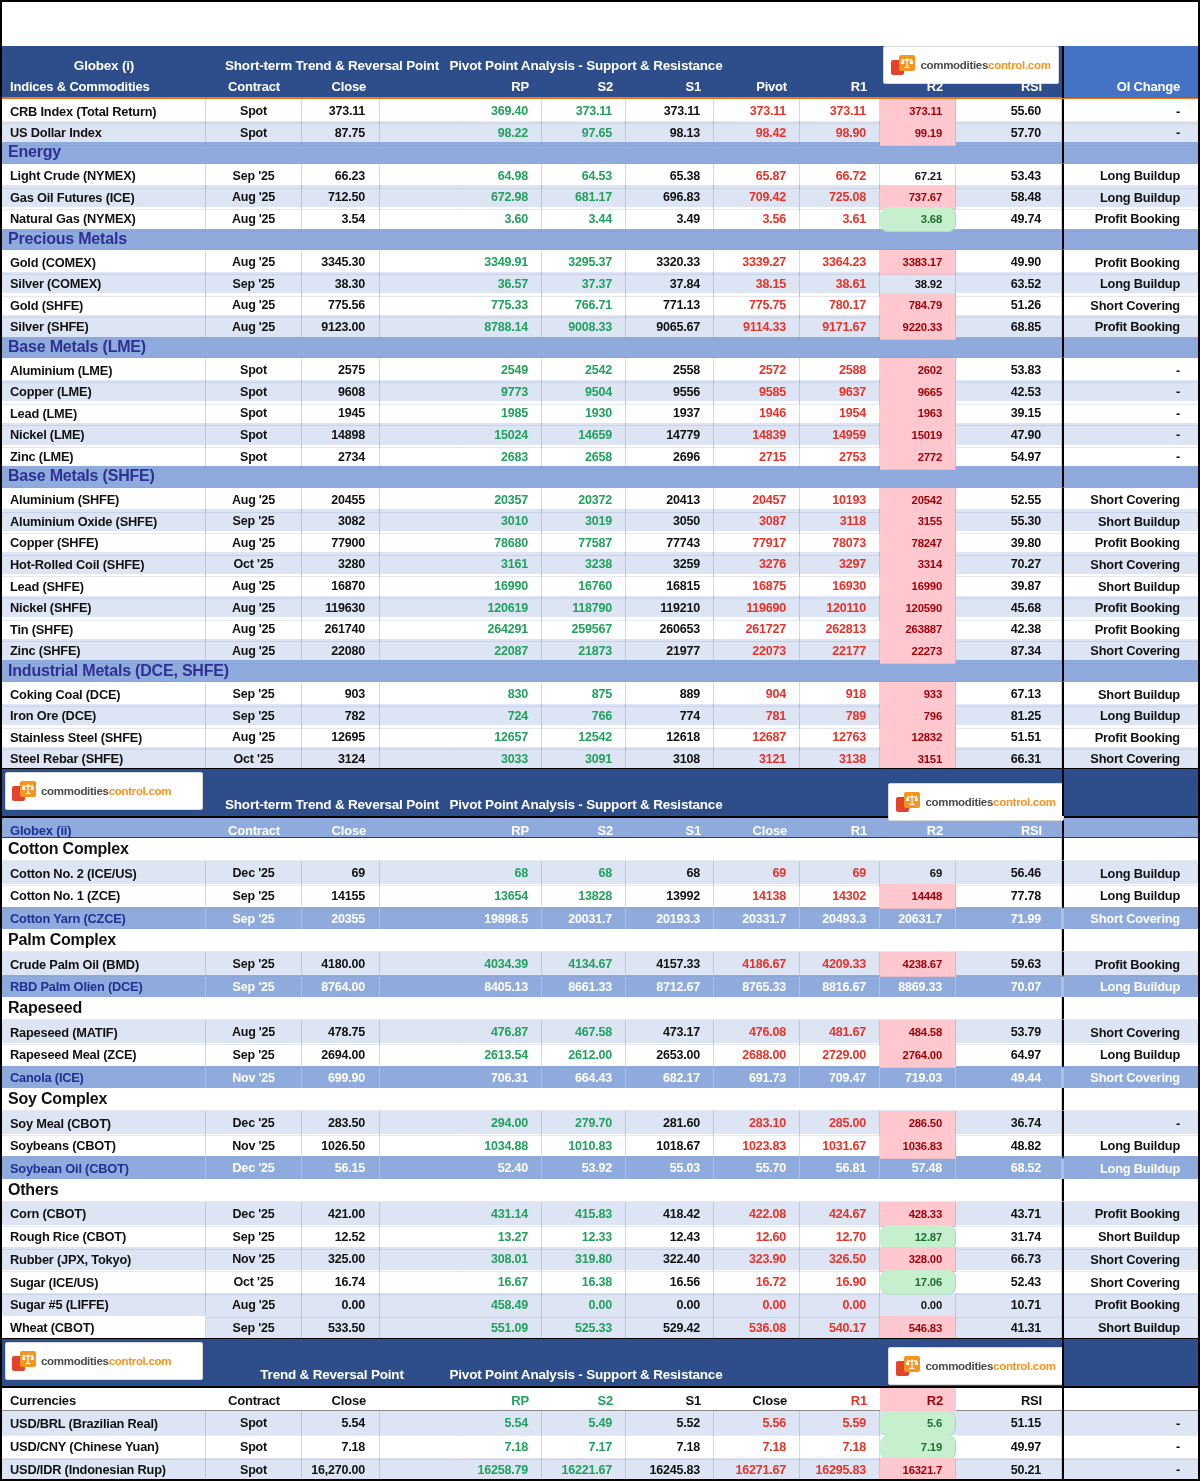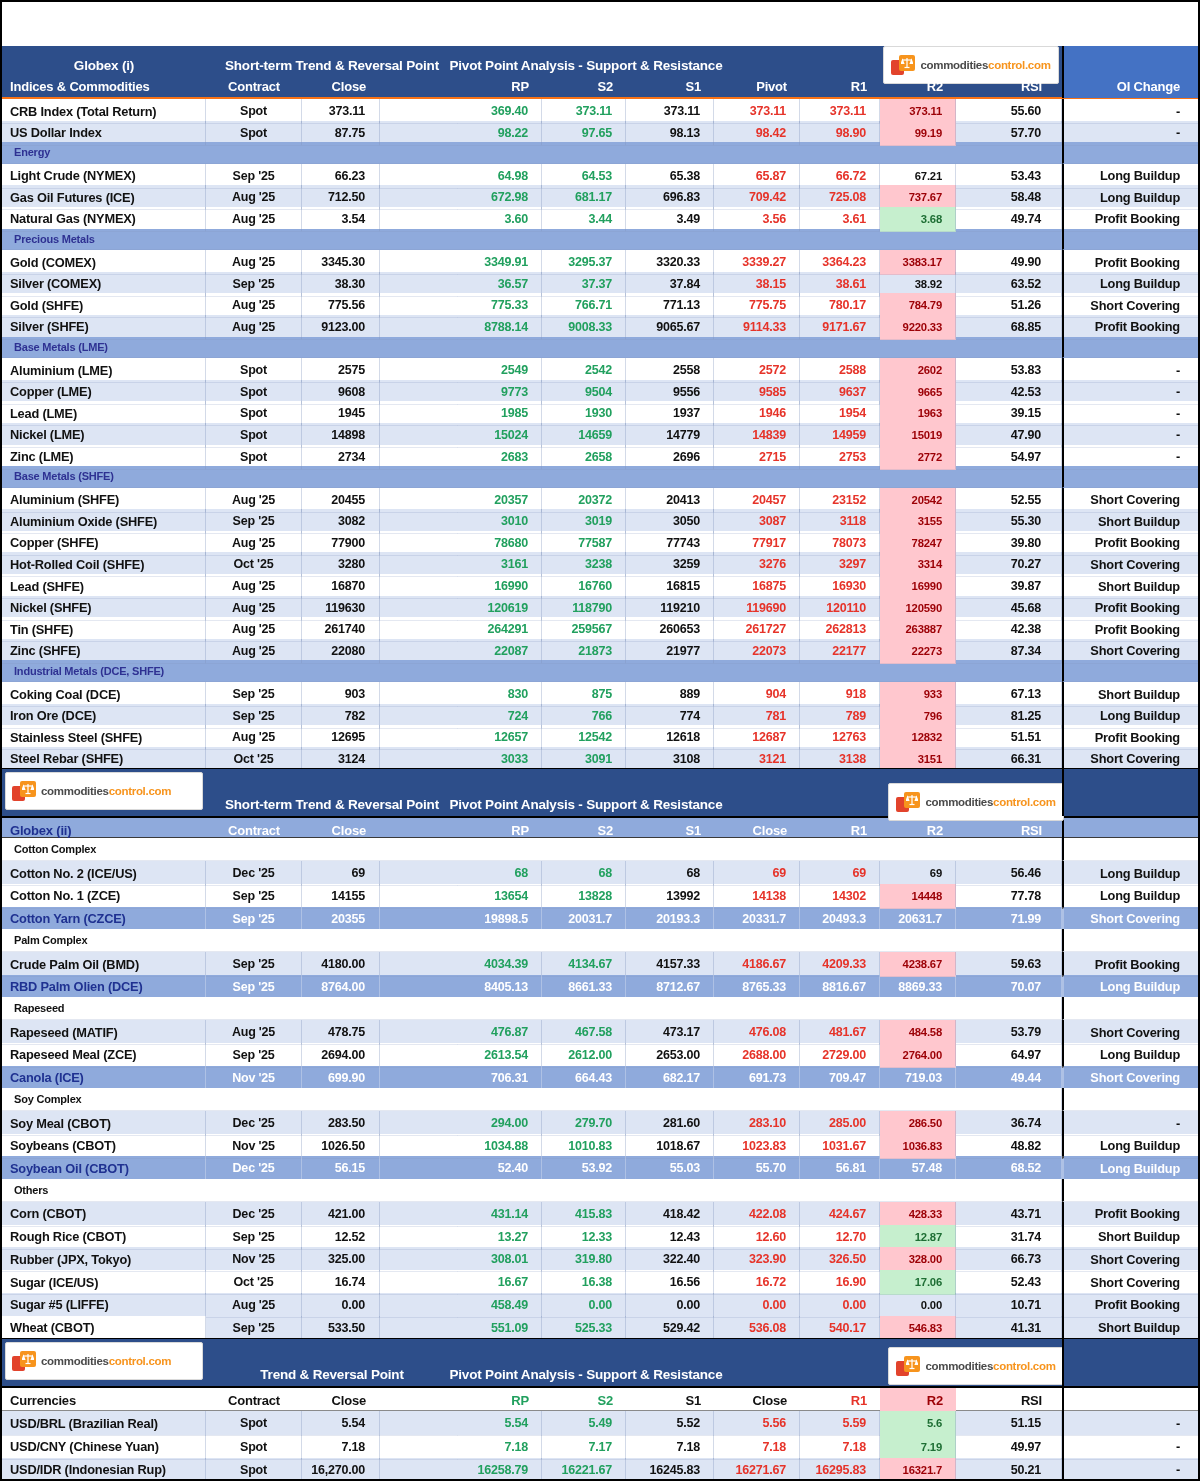--- a/index.html
+++ b/index.html
@@ -21,30 +21,30 @@
   .c3{padding-right:16px;margin-top:24px;}
   .c9{font-size:11.3px;}
   .c10{padding-right:20px;}
   .c11{padding-right:18px;border-left:2px solid #000;font-size:12.8px;}
   
   .body .c4,.body .c5{color:var(--green);}
   .body .c7,.body .c8{color:var(--red);}
   .body .c{border-right:1px solid rgba(130,150,190,.35);border-bottom:1px solid rgba(130,150,190,.22);}
   .body .c11{border-right:none;}
   .r2p{background:var(--badBg);color:var(--badTx)!important;}
-  .r2g{background:var(--goodBg);color:var(--goodTx)!important;}
+  .r2g{background:var(--goodBg);color:var(--goodTx)!important;border-radius:8px;}
   .bw{background:#fff;} .ba{background:var(--alt);} 
   .bh{background:var(--band);}
   .bh .c{color:#fff!important;border-color:rgba(255,255,255,.28);}
   .bh .c0{color:var(--hlName)!important;}
   .bh .c9{font-size:12.5px;}
   .nbw .c0{background:#fff;}
   
-  .secl{grid-column:1/12;display:flex;align-items:center;padding-left:12px;
-        font-size:11px;color:var(--secTx);border-bottom:1px solid rgba(130,150,190,.22);text-align:right;}
+  .secl{grid-column:1/12;display:flex;align-items:center;padding-left:6px;
+        font-size:16px;color:var(--secTx);border-bottom:1px solid rgba(130,150,190,.22);text-align:right;}
   .sec-band{background:var(--band);}
   .sec-plain{background:#fff;}
   .sec-plain .secl{color:#111;border-right:1px solid rgba(130,150,190,.35);}
   
   .hdr .c{border-right:none;}
   .s1 .hdr{background:var(--navy);height:25px;border-bottom:2px solid #f97316;}
   .s1 .hdr .c{color:#fff;font-size:13px;}
   .s1 .hdr .c11{background:var(--oihead);}
   .s2 .hdr{background:var(--band);height:22px;border-top:2px solid #000;border-bottom:1px solid #3a3a3a;}
   .s2 .hdr .c{color:#fff;font-size:13px;}
@@ -349,21 +349,21 @@
         </div>
         <div class="row grid bw">
           <div class="c c0">Aluminium (SHFE)</div>
           <div class="c c1">Aug '25</div>
           <div class="c c2">20455</div>
           <div class="c c3">Down</div>
           <div class="c c4">20357</div>
           <div class="c c5">20372</div>
           <div class="c c6">20413</div>
           <div class="c c7">20457</div>
-          <div class="c c8">23152</div>
+          <div class="c c8">10193</div>
           <div class="c c9 r2p">20542</div>
           <div class="c c10">52.55</div>
           <div class="c c11">Short Covering</div>
         </div>
         <div class="row grid ba">
           <div class="c c0">Aluminium Oxide (SHFE)</div>
           <div class="c c1">Sep '25</div>
           <div class="c c2">3082</div>
           <div class="c c3">Down</div>
           <div class="c c4">3010</div>

